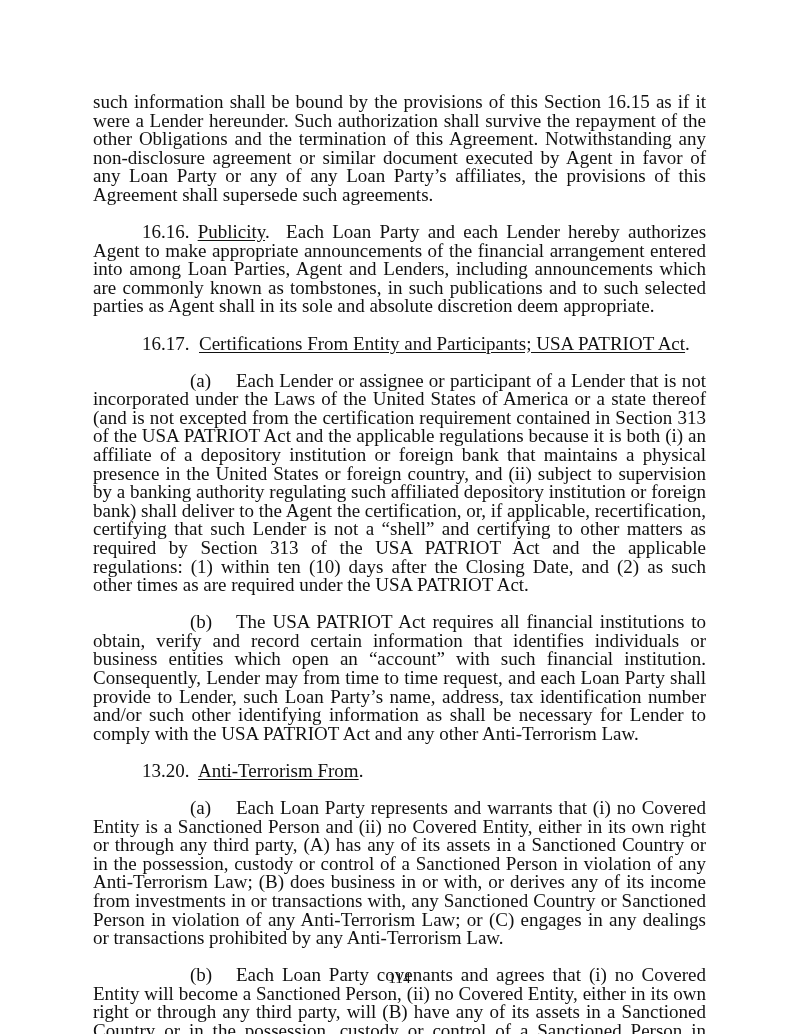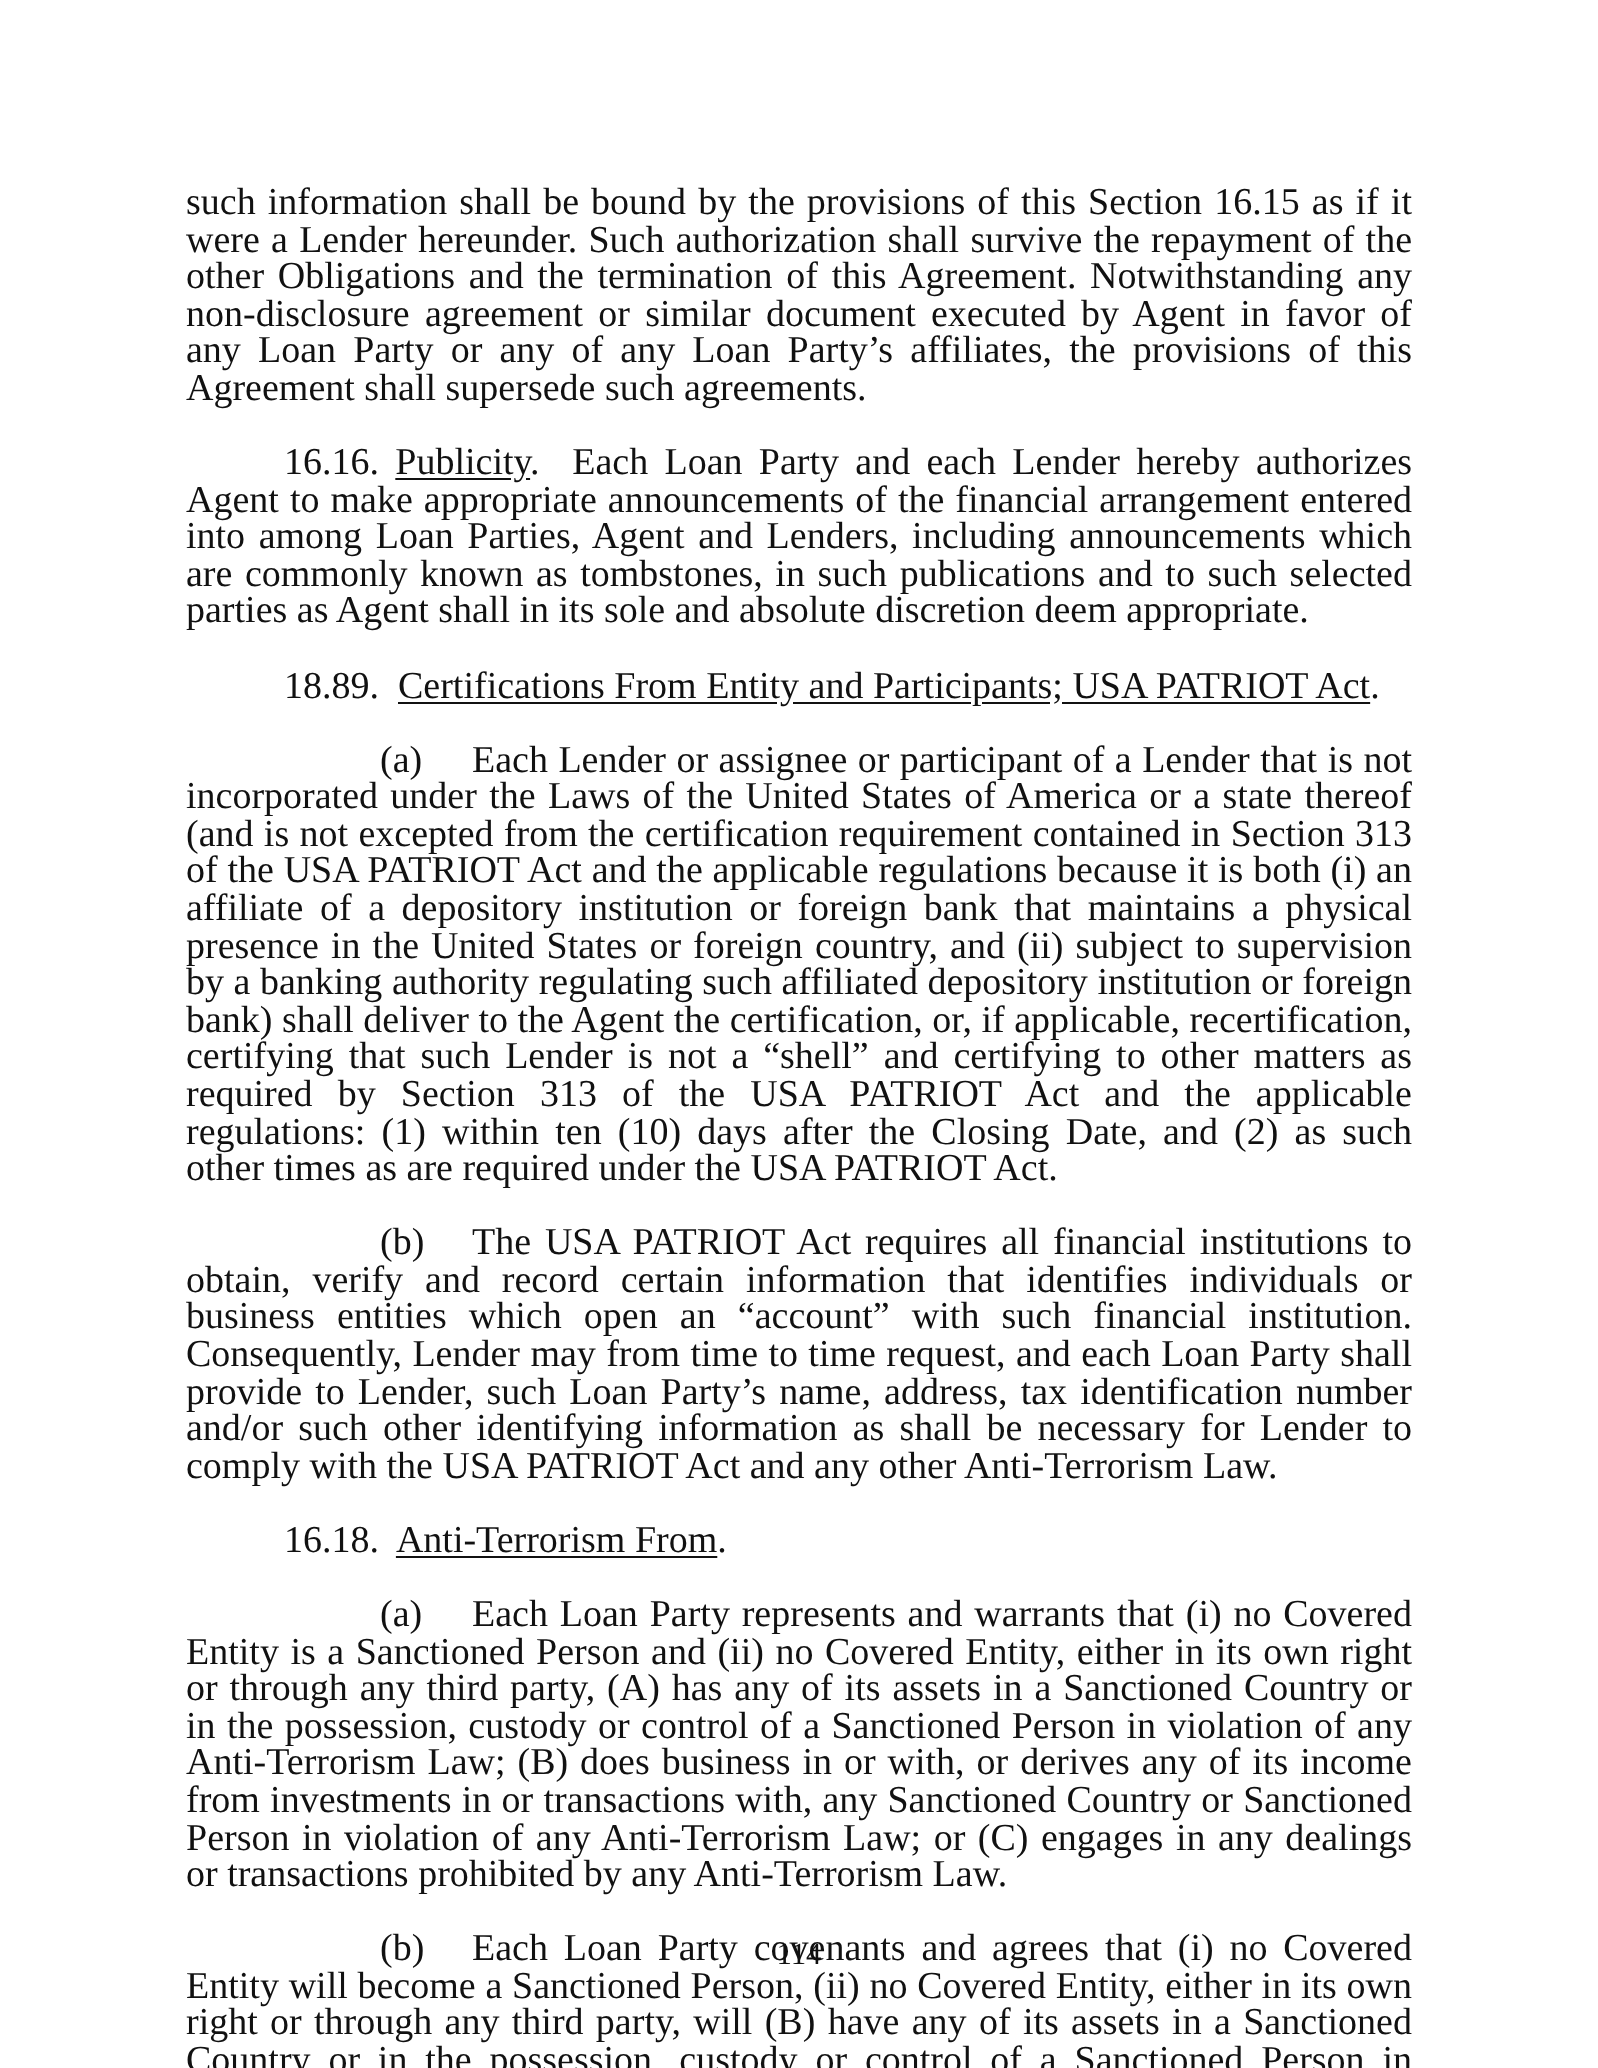--- a/index.html
+++ b/index.html
@@ -49,27 +49,27 @@
 </style>
 </head>
 <body>
 
 <div class="page">
 
   <p>such information shall be bound by the provisions of this Section 16.15 as if it were a Lender hereunder.  Such authorization shall survive the repayment of the other Obligations and the termination of this Agreement.  Notwithstanding any non-disclosure agreement or similar document executed by Agent in favor of any Loan Party or any of any Loan Party’s affiliates, the provisions of this Agreement shall supersede such agreements.</p>
 
   <p class="head-indent"><span>16.16.</span> <span class="u">Publicity</span><span>.</span>&nbsp; <span>Each Loan Party and each Lender hereby authorizes Agent to make appropriate announcements of the financial arrangement entered into among Loan Parties, Agent and Lenders, including announcements which are commonly known as tombstones, in such publications and to such selected parties as Agent shall in its sole and absolute discretion deem appropriate.</span></p>
 
-  <p class="head-indent heading-only"><span>18.89.</span>&nbsp; <span class="u">Certifications From Entity and Participants; USA PATRIOT Act</span><span>.</span></p>
+  <p class="head-indent heading-only"><span>16.17.</span>&nbsp; <span class="u">Certifications From Entity and Participants; USA PATRIOT Act</span><span>.</span></p>
 
   <p class="sub-indent"><span class="sub-label">(a)</span><span>Each Lender or assignee or participant of a Lender that is not incorporated under the Laws of the United States of America or a state thereof (and is not excepted from the certification requirement contained in Section 313 of the USA PATRIOT Act and the applicable regulations because it is both (i) an affiliate of a depository institution or foreign bank that maintains a physical presence in the United States or foreign country, and (ii) subject to supervision by a banking authority regulating such affiliated depository institution or foreign bank) shall deliver to the Agent the certification, or, if applicable, recertification, certifying that such Lender is not a “shell” and certifying to other matters as required by Section 313 of the USA PATRIOT Act and the applicable regulations: (1) within ten (10) days after the Closing Date, and (2) as such other times as are required under the USA PATRIOT Act.</span></p>
 
   <p class="sub-indent"><span class="sub-label">(b)</span><span>The USA PATRIOT Act requires all financial institutions to obtain, verify and record certain information that identifies individuals or business entities which open an “account” with such financial institution. Consequently, Lender may from time to time request, and each Loan Party shall provide to Lender, such Loan Party’s name, address, tax identification number and/or such other identifying information as shall be necessary for Lender to comply with the USA PATRIOT Act and any other Anti-Terrorism Law.</span></p>
 
-  <p class="head-indent heading-only"><span>16.18.</span>&nbsp; <span class="u">Anti-Terrorism From</span><span>.</span></p>
+  <p class="head-indent heading-only"><span>13.20.</span>&nbsp; <span class="u">Anti-Terrorism From</span><span>.</span></p>
 
   <p class="sub-indent"><span class="sub-label">(a)</span><span>Each Loan Party represents and warrants that (i) no Covered Entity is a Sanctioned Person and (ii) no Covered Entity, either in its own right or through any third party, (A) has any of its assets in a Sanctioned Country or in the possession, custody or control of a Sanctioned Person in violation of any Anti-Terrorism Law; (B) does business in or with, or derives any of its income from investments in or transactions with, any Sanctioned Country or Sanctioned Person in violation of any Anti-Terrorism Law; or (C) engages in any dealings or transactions prohibited by any Anti-Terrorism Law.</span></p>
 
   <p class="sub-indent" style="text-align-last: justify;"><span class="sub-label">(b)</span><span>Each Loan Party covenants and agrees that (i) no Covered Entity will become a Sanctioned Person, (ii) no Covered Entity, either in its own right or through any third party, will (B) have any of its assets in a Sanctioned Country or in the possession, custody or control of a Sanctioned Person in violation of any Anti-Terrorism Law; (B) do business in or with, or derive any of its income from investments in or transactions with, any Sanctioned Country or</span></p>
 
 </div>
 
 <div class="page-number">114</div>
 
 </body></html>

